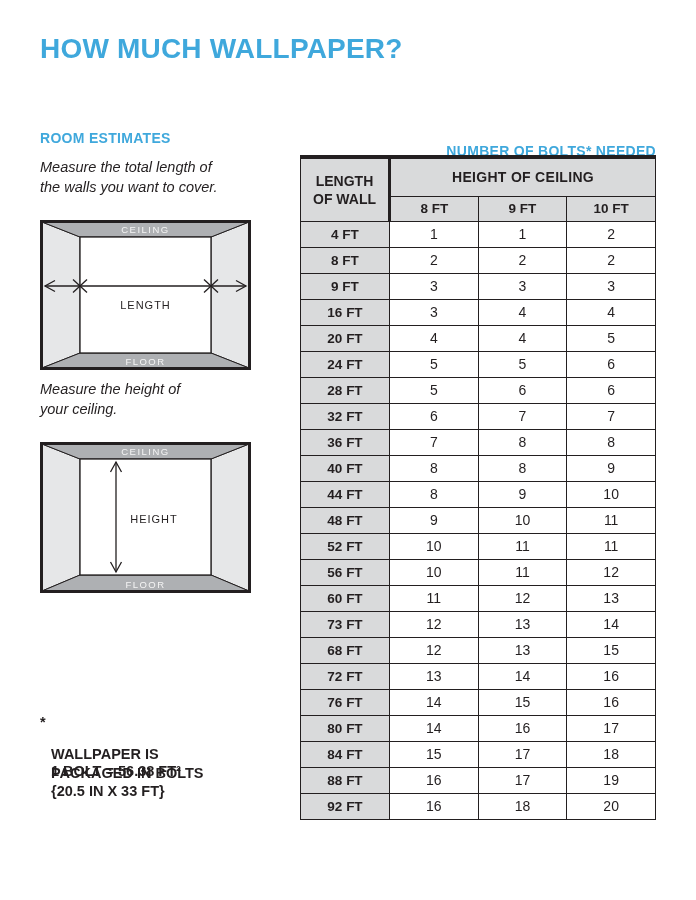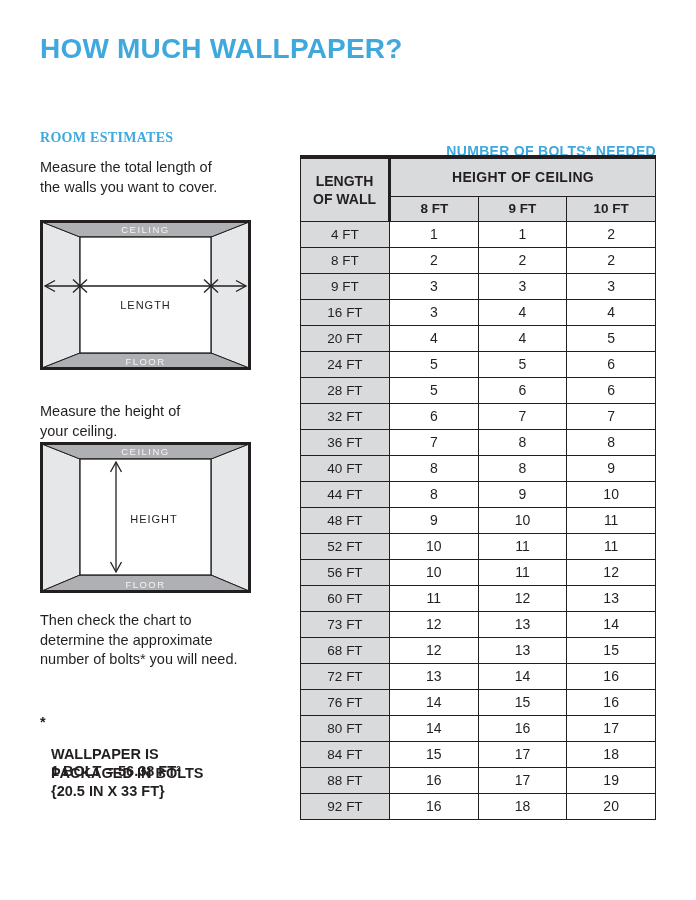--- a/index.html
+++ b/index.html
@@ -10,26 +10,26 @@
     --gray-light:#E6E7E8;
   }
   *{margin:0;padding:0;box-sizing:border-box;}
   html,body{background:#fff;}
   body{font-family:"Liberation Sans","DejaVu Sans",sans-serif;color:var(--ink);}
   .page{position:relative;width:696px;height:900px;background:#fff;overflow:hidden;}
 
   .title{position:absolute;left:40px;top:33px;font-size:28px;font-weight:bold;color:var(--accent);letter-spacing:0.2px;}
 
   .section-heading{position:absolute;font-size:14px;font-weight:bold;color:var(--accent);letter-spacing:0.3px;}
-  .heading-left{left:40px;top:130px;font-family:Liberation Serif, serif;}
+  .heading-left{left:40px;top:130px;}
   .heading-table{left:300px;top:143px;width:356px;text-align:right;}
 
-  .para{position:absolute;left:40px;font-size:14.5px;line-height:19.5px;white-space:pre-line;color:var(--ink);}
+  .para{position:absolute;left:40px;font-size:14.5px;line-height:19.5px;white-space:pre-line;color:var(--ink);font-style:italic;}
   .para-1{top:158px;}
-  .para-2{top:402px;}
+  .para-2{top:380px;}
   .para-3{top:611px;}
 
   .diagram{position:absolute;left:40px;}
   .diagram-1{top:220px;}
   .diagram-2{top:442px;}
 
   .room-outer{fill:none;stroke:var(--ink);stroke-width:3;}
   .room-inner{fill:#fff;stroke:var(--ink);stroke-width:1.3;}
   .wall-cf{fill:var(--gray-dark);stroke:var(--ink);stroke-width:1;}
   .wall-side{fill:var(--gray-light);stroke:var(--ink);stroke-width:1;}
@@ -43,21 +43,21 @@
   .bolt-note{position:absolute;left:40px;top:761px;font-size:14.5px;font-weight:bold;line-height:20px;white-space:pre-line;margin-left:11px;}
 
   .bolt-table{position:absolute;left:300px;top:155px;width:356px;border-collapse:collapse;table-layout:fixed;
     border:1px solid var(--ink);border-top:4px solid var(--ink);}
   .bolt-table td{border:1px solid var(--ink);text-align:center;vertical-align:middle;}
   .corner{width:89px;background:var(--gray-header);font-weight:bold;font-size:14px;line-height:18px;
     white-space:pre-line;border-right:3px solid var(--ink) !important;}
   .span-head{background:var(--gray-header);font-weight:bold;font-size:14px;height:39px;letter-spacing:0.3px;}
   .sub{background:var(--gray-header);font-weight:bold;font-size:13.5px;height:25px;
     border-left:none;border-right:none;border-bottom:2px solid var(--ink);}
-  .rowhead{background:var(--gray-header);font-weight:normal;font-size:13.5px;height:26px;
+  .rowhead{background:var(--gray-header);font-weight:bold;font-size:13.5px;height:26px;
     border-right:3px solid var(--ink);}
   .val{font-size:14px;background:#fff;}
 </style>
 </head>
 <body>
 
 <div class="page">
 
   <h1 class="title">HOW MUCH WALLPAPER?</h1>
 
@@ -100,23 +100,20 @@
     <g>
       <line class="dim" x1="76" y1="20" x2="76" y2="130"></line>
       <polyline class="dim" points="70.5,30 76,20 81.5,30"></polyline>
       <polyline class="dim" points="70.5,120 76,130 81.5,120"></polyline>
     </g>
     <text class="band-label" x="105.5" y="13" text-anchor="middle">CEILING</text>
     <text class="band-label" x="105.5" y="145.5" text-anchor="middle">FLOOR</text>
     <text class="dim-label" x="114" y="81" text-anchor="middle">HEIGHT</text>
   </svg>
 
-  <p class="para para-3">Then check the chart to
-determine the approximate
-number of bolts* you will need.</p>
 
   <div class="footnote">
     <span class="fn-marker">*</span>
     <span class="fn-text">WALLPAPER IS
 PACKAGED IN BOLTS</span>
   </div>
 
   <p class="bolt-note">1 BOLT = 56.38 FT²
 {20.5 IN X 33 FT}</p>
 

